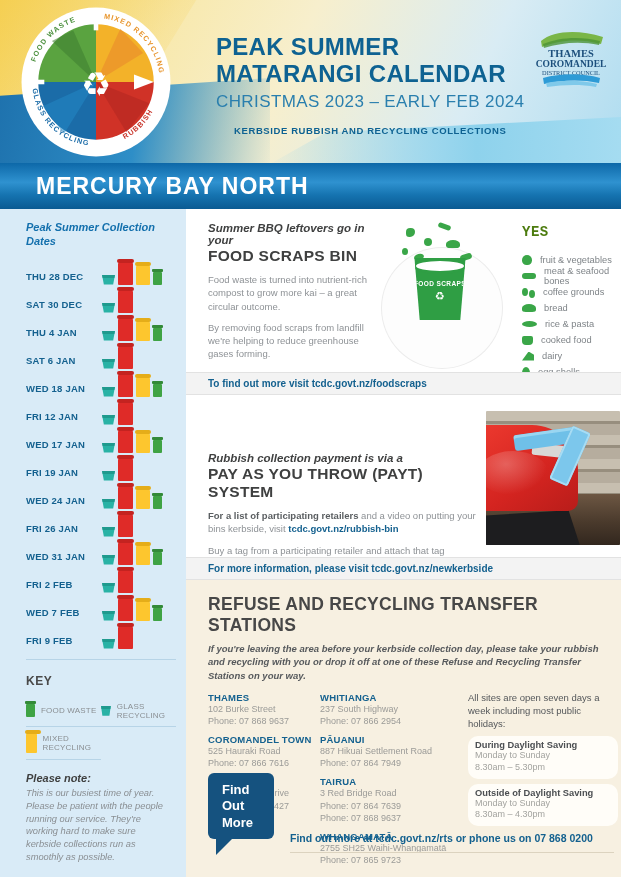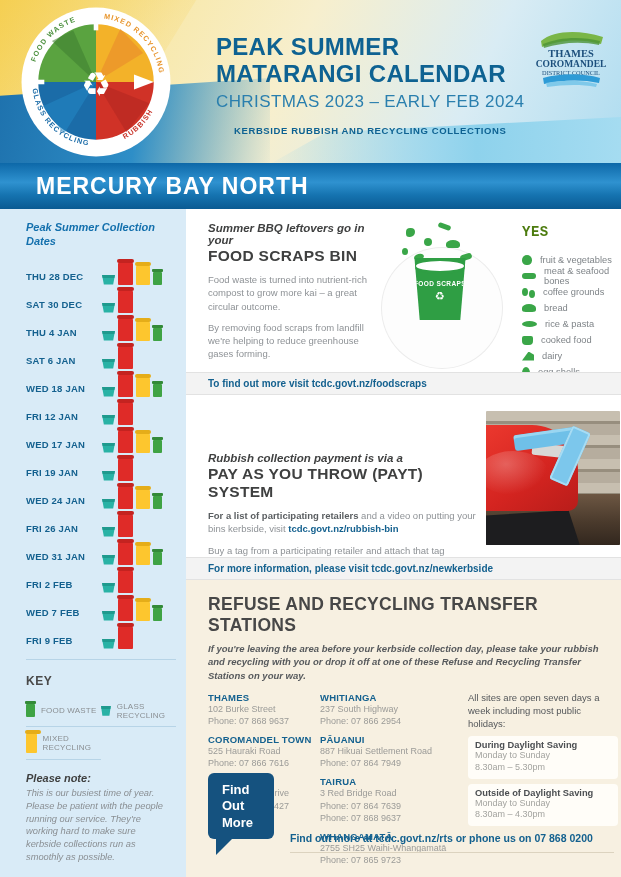--- a/index.html
+++ b/index.html
@@ -125,21 +125,21 @@
   .transfer-heading { color:#474747; font-weight:bold; font-size:17.5px; letter-spacing:.3px; }
   .transfer-intro { color:#56595c; font-weight:bold; font-style:italic; font-size:9.5px; line-height:1.4; margin-top:6px; width:400px; }
   .stations-row { display:flex; margin-top:10px; }
   .station-col1 { width:112px; flex-shrink:0; }
   .station-col2 { width:148px; flex-shrink:0; }
   .station { margin-bottom:7px; }
   .station .name { color:#14618f; font-weight:bold; font-size:9.5px; letter-spacing:.2px; }
   .station .line { color:#9b9b98; font-size:9px; line-height:1.35; }
   .hours-col { width:150px; }
   .hours-intro { color:#54575a; font-size:9.5px; line-height:1.35; margin-bottom:6px; }
-  .hours-box { background:#fffdf8; border-radius:4px; padding:4px 7px 5px 7px; margin-bottom:5px; }
+  .hours-box { background:#fffdf8; border-radius:10px; padding:4px 7px 5px 7px; margin-bottom:5px; }
   .hours-box .t { color:#4c4f52; font-weight:bold; font-size:9.3px; }
   .hours-box .l { color:#a3a39f; font-size:9px; line-height:1.3; }
   .fom-bubble { position:absolute; left:22px; bottom:46px; width:66px; height:66px; background:#15527f;
     border-radius:6px; color:#fff; font-weight:bold; font-size:13px; line-height:1.25; padding:9px 0 0 14px; }
   .fom-bubble::after { content:""; position:absolute; left:8px; bottom:-16px; border:11px solid transparent; border-top-color:#15527f; border-left-color:#15527f; }
   .transfer-footer { position:absolute; left:104px; right:16px; bottom:32px; border-bottom:1px solid #dcd3bf;
     padding-bottom:8px; color:#14618f; font-weight:bold; font-size:10.5px; }
 </style>
 </head>
 <body>

